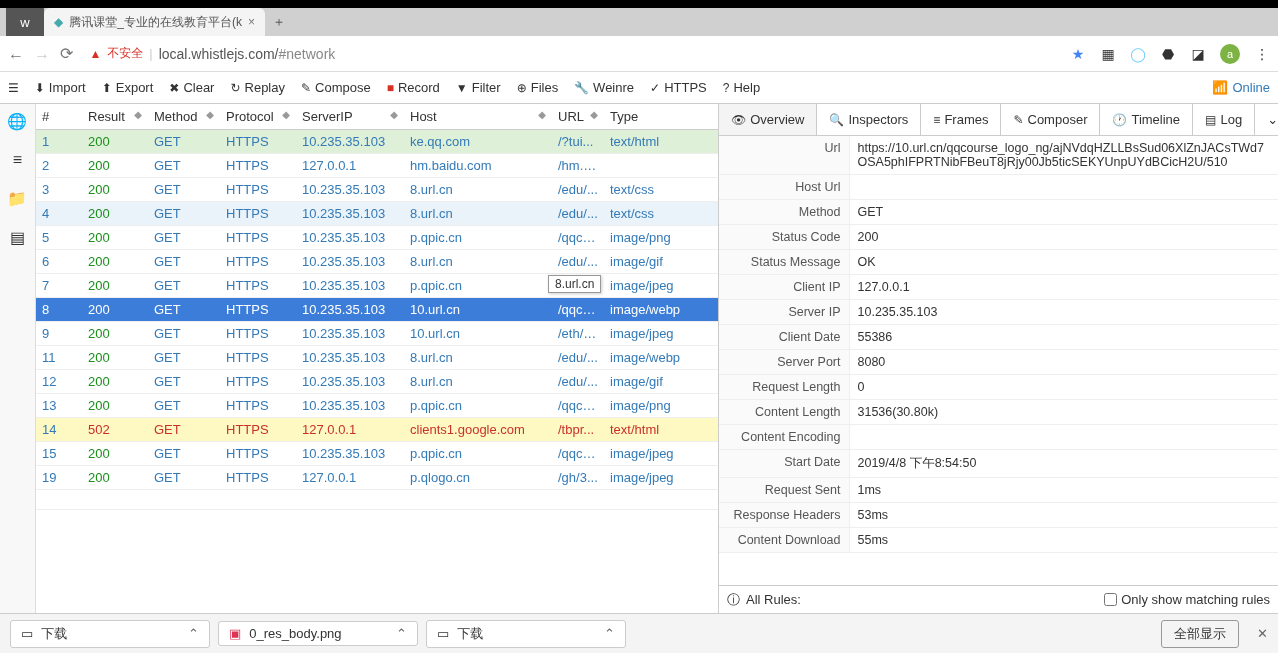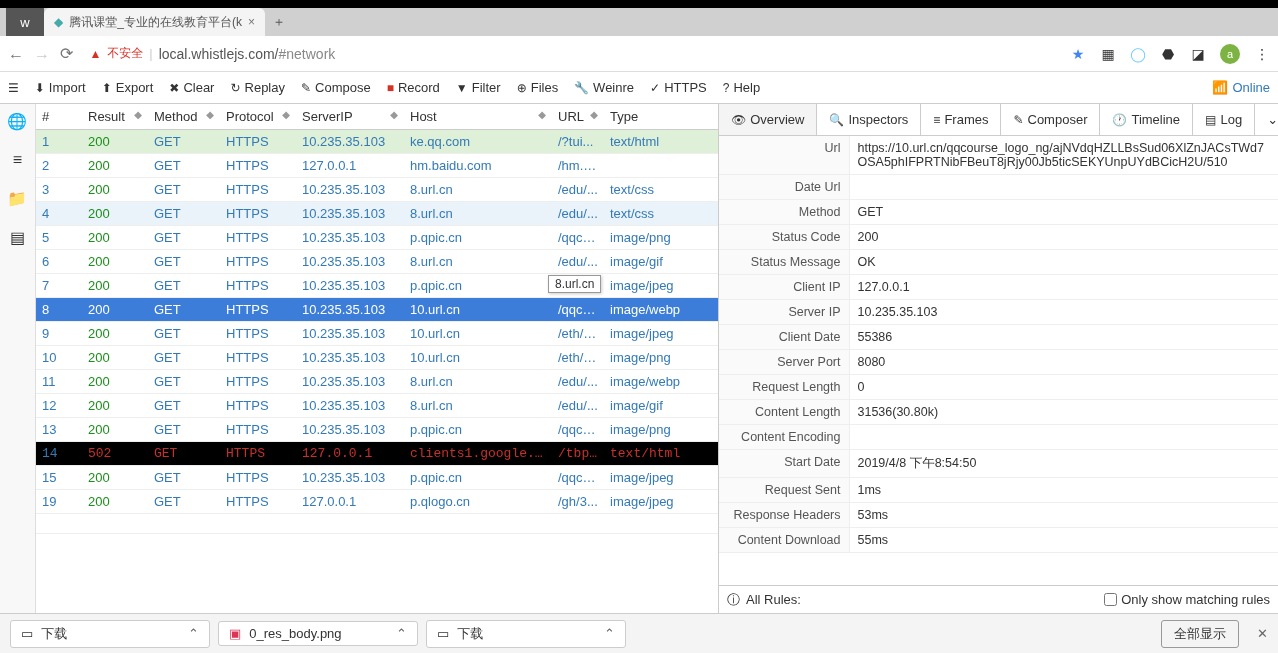--- a/index.html
+++ b/index.html
@@ -43,21 +43,21 @@
 .nettbl th { text-align: left; padding: 5px 6px; border-bottom: 1px solid #ccc; font-weight: normal; position: sticky; top: 0; background: #fff; white-space: nowrap; }
 .nettbl th .sort { float: right; color: #999; font-size: 10px; }
 .nettbl td { padding: 4px 6px; border-bottom: 1px solid #eee; white-space: nowrap; overflow: hidden; text-overflow: ellipsis; }
 .nettbl tr.r td.c-idx { color: #337ab7; }
 .nettbl tr.r td.c-res { color: #1a8f1a; }
 .nettbl tr.r td.c-meth, .nettbl tr.r td.c-proto, .nettbl tr.r td.c-ip,
 .nettbl tr.r td.c-host, .nettbl tr.r td.c-url, .nettbl tr.r td.c-type { color: #337ab7; }
 .nettbl tr.first td { background: #dff0d8; }
 .nettbl tr.sel td { background: #3b7dd8 !important; color: #fff !important; }
 .nettbl tr.sel td.c-res { color: #fff !important; }
-.nettbl tr.err td { background: #000000; font-family: Liberation Mono, monospace; }
+.nettbl tr.err td { background: #fef9c3; }
 .nettbl tr.err td.c-res, .nettbl tr.err td.c-meth, .nettbl tr.err td.c-proto,
 .nettbl tr.err td.c-ip, .nettbl tr.err td.c-host, .nettbl tr.err td.c-url,
 .nettbl tr.err td.c-type { color: #c9302c; }
 .nettbl tr.light td { background: #eaf3f9; }
 
 
 .details { width: 560px; border-left: 1px solid #ccc; display: flex; flex-direction: column; }
 .dtabs { height: 32px; border-bottom: 1px solid #ccc; display: flex; align-items: stretch; }
 .dtab { padding: 0 12px; display: flex; align-items: center; gap: 4px; border-right: 1px solid #ccc; font-size: 13px; cursor: pointer; }
 .dtab.active { background: #f4f4f4; }
@@ -283,30 +283,20 @@
               <td class="c-idx">9</td>
               <td class="c-res">200</td>
               <td class="c-meth">GET</td>
               <td class="c-proto">HTTPS</td>
               <td class="c-ip">10.235.35.103</td>
               <td class="c-host">10.url.cn</td>
               <td class="c-url">/eth/a...</td>
               <td class="c-type">image/jpeg</td>
             </tr>
             <tr class="r ">
-              <td class="c-idx">10</td>
-              <td class="c-res">200</td>
-              <td class="c-meth">GET</td>
-              <td class="c-proto">HTTPS</td>
-              <td class="c-ip">10.235.35.103</td>
-              <td class="c-host">10.url.cn</td>
-              <td class="c-url">/eth/a...</td>
-              <td class="c-type">image/png</td>
-            </tr>
-            <tr class="r ">
               <td class="c-idx">11</td>
               <td class="c-res">200</td>
               <td class="c-meth">GET</td>
               <td class="c-proto">HTTPS</td>
               <td class="c-ip">10.235.35.103</td>
               <td class="c-host">8.url.cn</td>
               <td class="c-url">/edu/...</td>
               <td class="c-type">image/webp</td>
             </tr>
             <tr class="r ">
@@ -395,21 +385,21 @@
         <div class="dtab chev">⌄</div>
       </div>
       <div class="proptbl">
         <table>
             <tbody id="propbody">
               <tr>
                 <td class="k">Url</td>
                 <td class="v">https://10.url.cn/qqcourse_logo_ng/ajNVdqHZLLBsSud06XlZnJACsTWd7OSA5phIFPRTNibFBeuT8jRjy00Jb5ticSEKYUnpUYdBCicH2U/510</td>
               </tr>
               <tr>
-                <td class="k">Date Url</td>
+                <td class="k">Host Url</td>
                 <td class="v"></td>
               </tr>
               <tr>
                 <td class="k">Method</td>
                 <td class="v">GET</td>
               </tr>
               <tr>
                 <td class="k">Status Code</td>
                 <td class="v">200</td>
               </tr>

